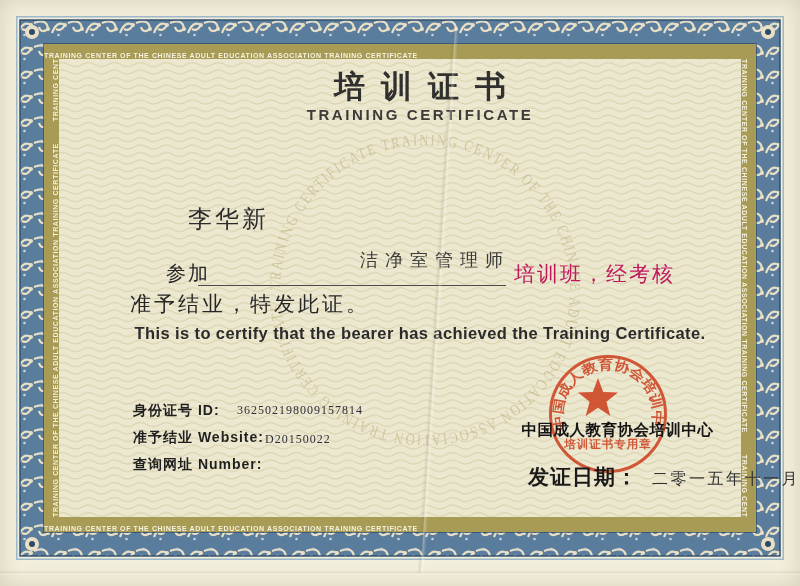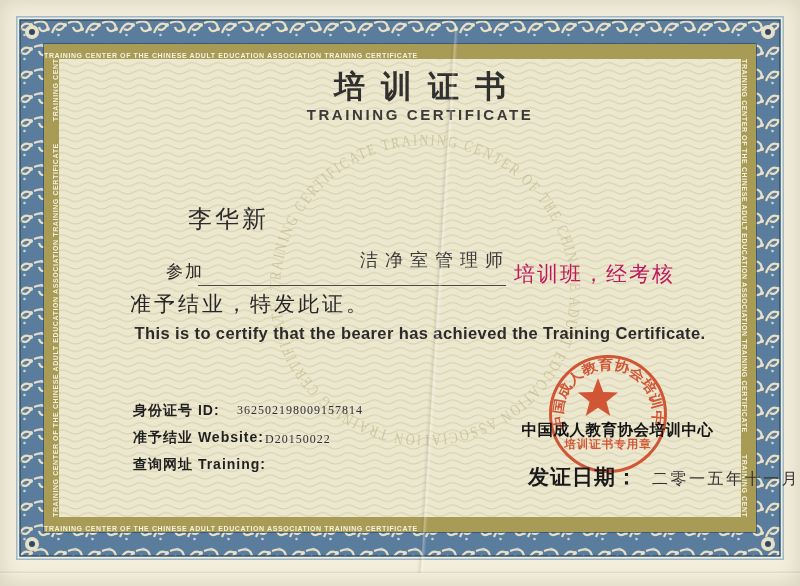--- a/index.html
+++ b/index.html
@@ -24,21 +24,21 @@
   }
   .band-left .rot, .band-right .rot{position:absolute;white-space:nowrap;width:458px;height:15px;}
   .band-left .rot{left:0;top:458px;transform:rotate(-90deg);transform-origin:0 0;}
   .band-right .rot{left:15px;top:0;transform:rotate(90deg);transform-origin:0 0;}
   
   .title-cn{left:40px;top:66px;width:760px;text-align:center;
     font-size:31px;font-weight:bold;color:#30302e;letter-spacing:16px;text-indent:16px;z-index:5;}
   .title-en{left:40px;top:106px;width:760px;text-align:center;
     font-size:15px;font-weight:bold;color:#3a3a38;letter-spacing:2.6px;z-index:5;}
   .name{left:188px;top:203px;font-size:24px;color:#2c2c2c;letter-spacing:3px;z-index:5;}
-  .participate{left:166px;top:260px;font-size:17px;color:#262626;letter-spacing:2px;z-index:5;}
+  .participate{left:166px;top:260px;font-size:20px;color:#262626;letter-spacing:2px;z-index:5;}
   .course{left:200px;top:248px;width:310px;text-align:right;
     font-size:18px;color:#3a3a38;letter-spacing:7px;z-index:5;}
   .underline{left:198px;top:285px;width:308px;height:0;border-top:1.6px solid #4a4a46;z-index:5;}
   .after-course{left:514px;top:260px;font-size:21px;color:#be185d;letter-spacing:2px;z-index:5;}
   .approval{left:130px;top:290px;font-size:21px;color:#262626;letter-spacing:3px;z-index:5;}
   .english{left:40px;top:324px;width:760px;text-align:center;
     font-size:16.5px;font-weight:bold;color:#2b2b2b;letter-spacing:.4px;z-index:5;}
   .field-label{position:absolute;font-size:14px;font-weight:bold;color:#1f1f1f;letter-spacing:1px;z-index:5;}
   .field-value{position:absolute;font-family:"Liberation Serif",serif;font-size:12px;
     color:#2e2e3a;letter-spacing:1px;z-index:5;}
@@ -139,21 +139,21 @@
   <div class="field-value" style="left:237px;top:403px;">362502198009157814</div>
 
   <div class="field-label" style="left:133px;top:429px;">
     <span>准予结业</span>
     <span>Website:</span>
   </div>
   <div class="field-value" style="left:265px;top:432px;">D20150022</div>
 
   <div class="field-label" style="left:133px;top:456px;">
     <span>查询网址</span>
-    <span>Training:</span>
+    <span>Number:</span>
   </div>
   <div class="field-value" style="left:290px;top:459px;"></div>
 
   <svg class="abs" style="left:540px;top:348px;z-index:4;opacity:.92;" width="150" height="140">
     <defs>
       <path id="sealArc" d="M25.7,81.4 A45,45 0 1 1 110.3,81.4"></path>
     </defs>
     <circle cx="68" cy="66" r="57.5" fill="none" stroke="#cf4a2a" stroke-width="3"></circle>
     <text font-size="13" font-weight="bold" fill="#cf4a2a" font-family="Liberation Sans,sans-serif">
       <textPath href="#sealArc" textLength="183" lengthAdjust="spacingAndGlyphs">中国成人教育协会培训中心</textPath>

